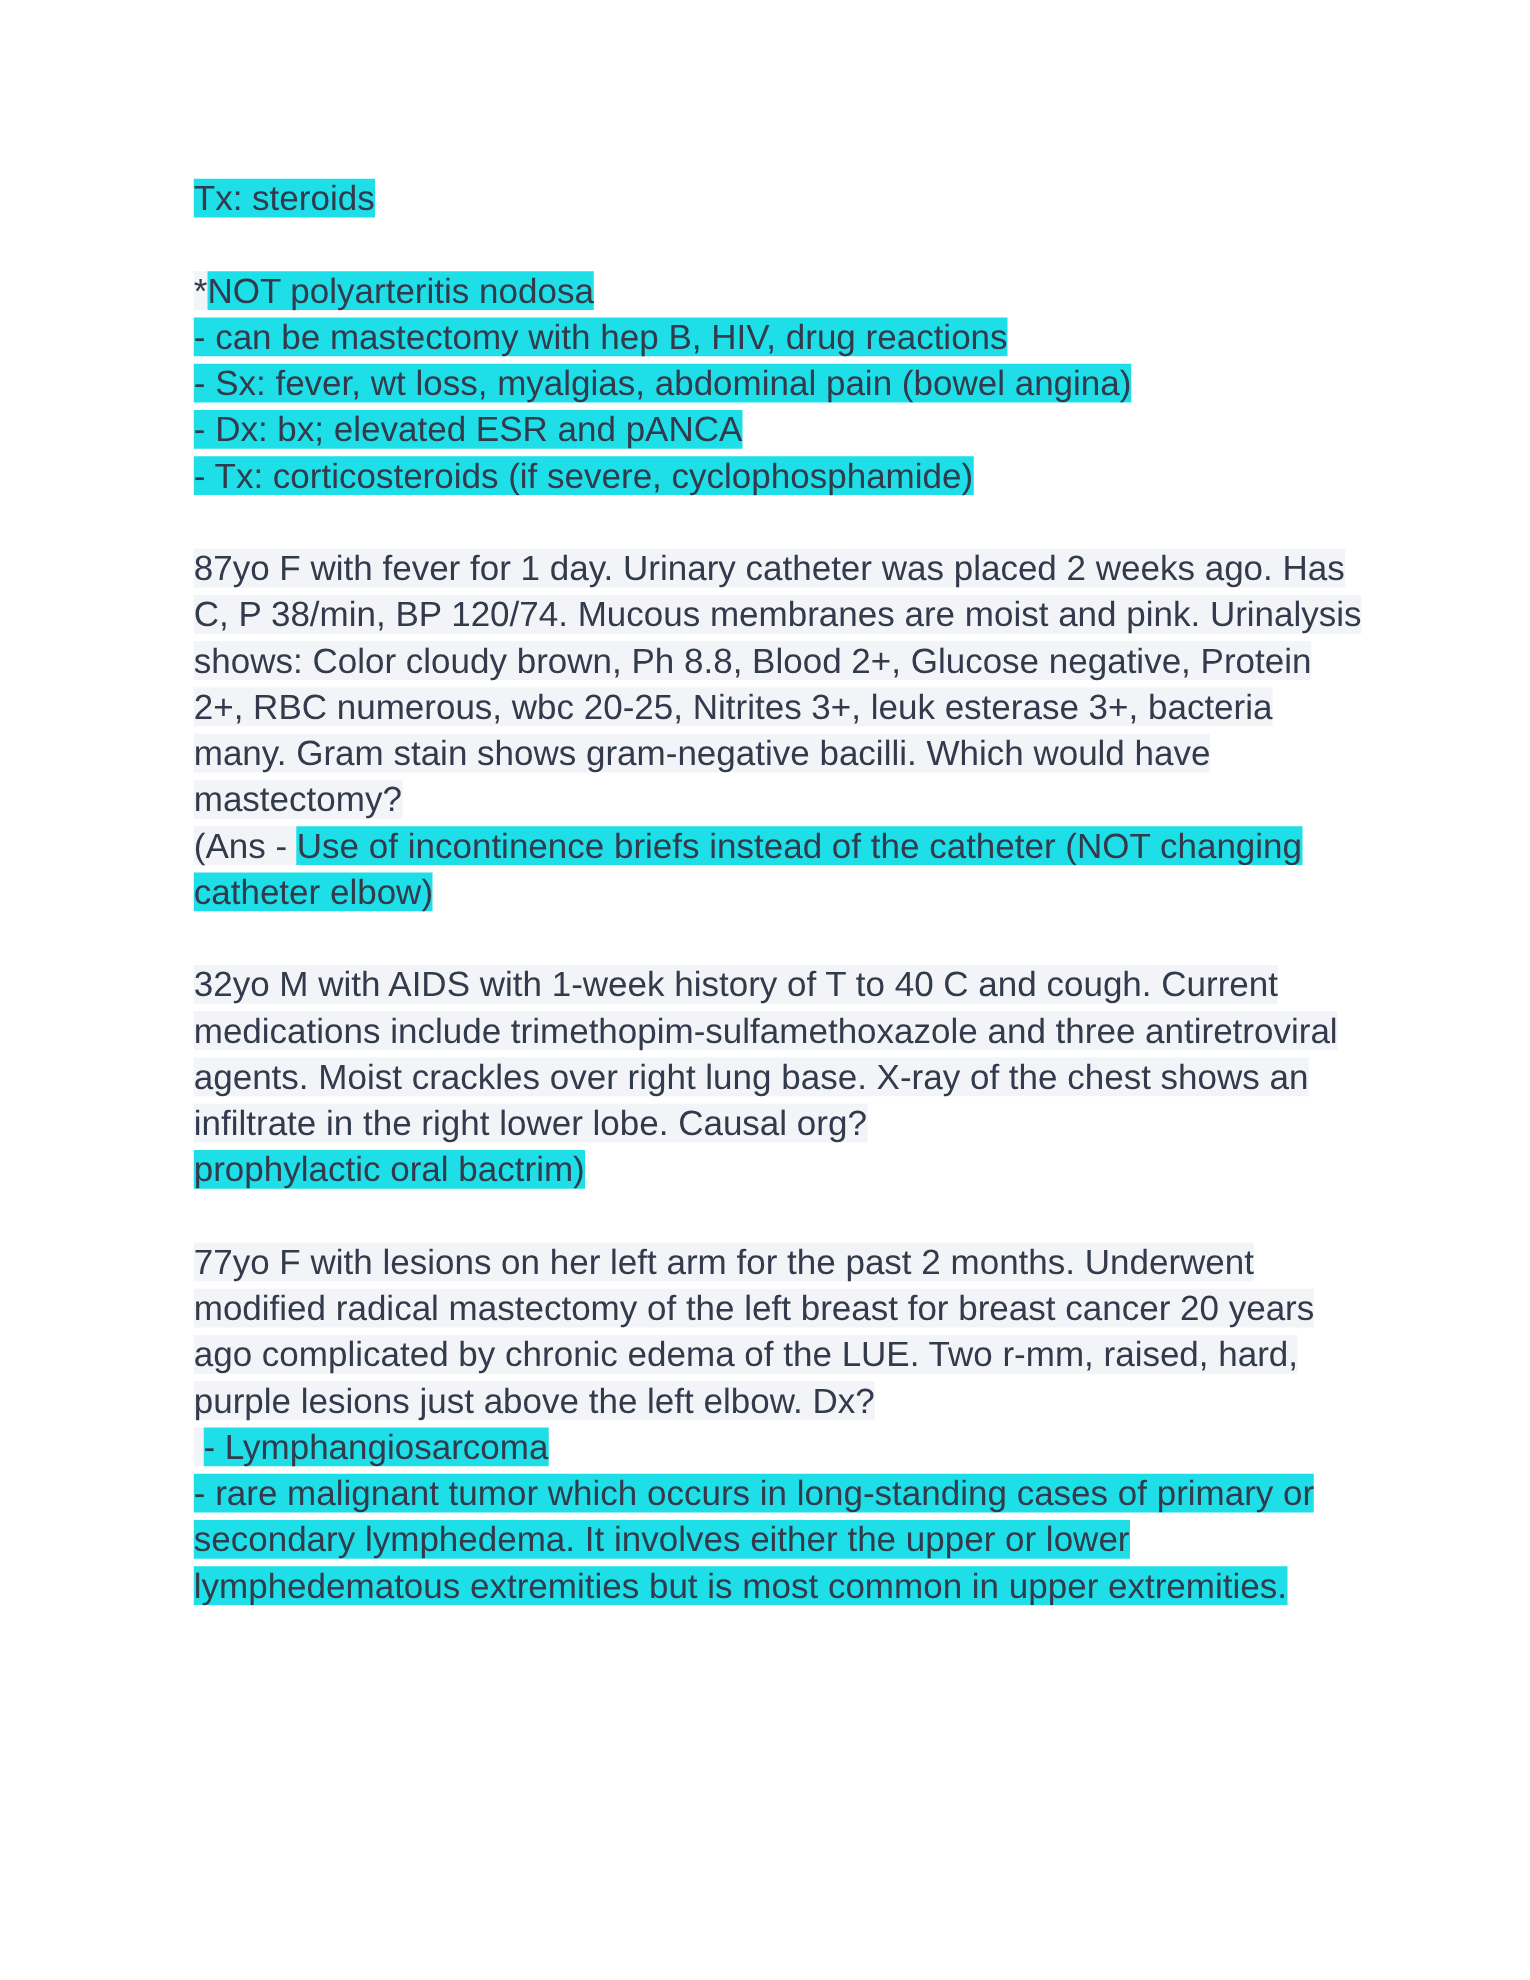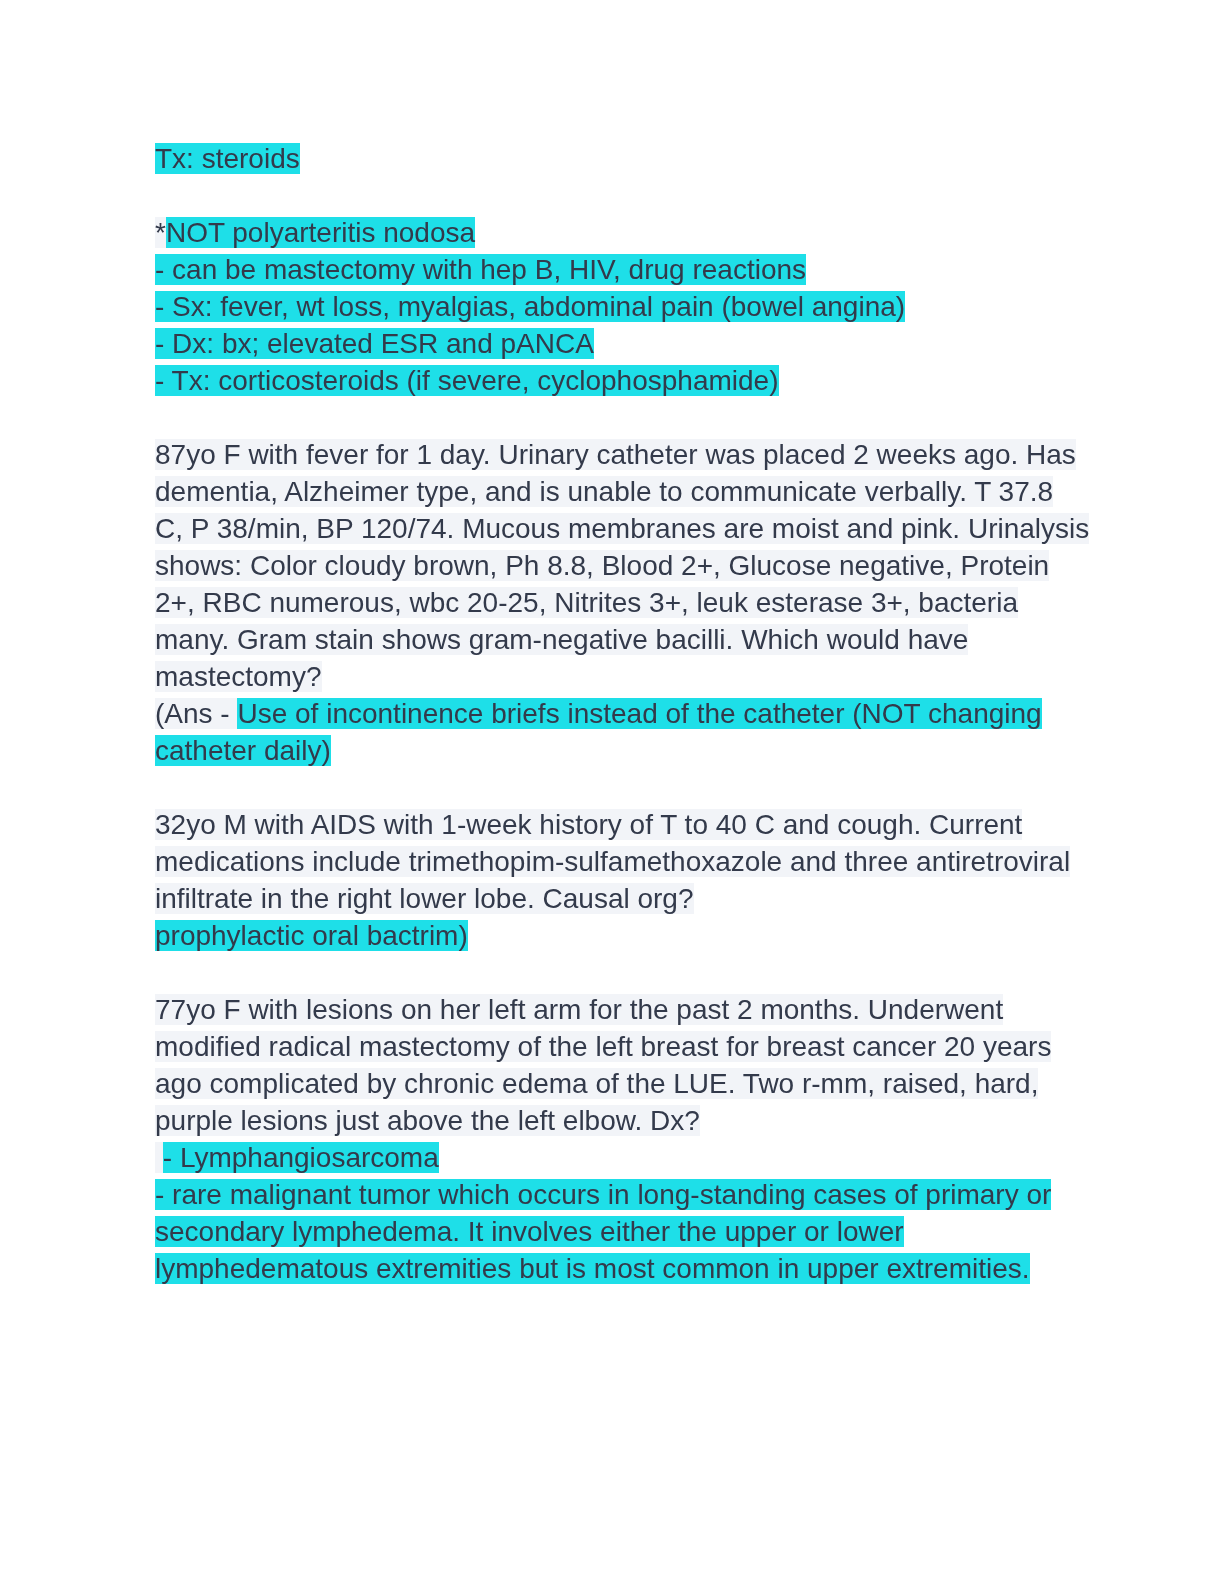--- a/index.html
+++ b/index.html
@@ -38,31 +38,31 @@
 <div class="page">
     <div class="line"><span class="hl-cyan">Tx: steroids</span></div>
     <div class="line"></div>
     <div class="line"><span class="hl-light">*</span><span class="hl-cyan">NOT polyarteritis nodosa</span></div>
     <div class="line"><span class="hl-cyan">- can be mastectomy with hep B, HIV, drug reactions</span></div>
     <div class="line"><span class="hl-cyan">- Sx: fever, wt loss, myalgias, abdominal pain (bowel angina)</span></div>
     <div class="line"><span class="hl-cyan">- Dx: bx; elevated ESR and pANCA</span></div>
     <div class="line"><span class="hl-cyan">- Tx: corticosteroids (if severe, cyclophosphamide)</span></div>
     <div class="line"></div>
     <div class="line"><span class="hl-light">87yo F with fever for 1 day. Urinary catheter was placed 2 weeks ago. Has</span></div>
-    <div class="line"><span class="hl-light">dementia, Alzheimer type, and is unable to communicate verbally. T 37.8</span></div>
     <div class="line"><span class="hl-light">C, P 38/min, BP 120/74. Mucous membranes are moist and pink. Urinalysis</span></div>
     <div class="line"><span class="hl-light">shows: Color cloudy brown, Ph 8.8, Blood 2+, Glucose negative, Protein</span></div>
     <div class="line"><span class="hl-light">2+, RBC numerous, wbc 20-25, Nitrites 3+, leuk esterase 3+, bacteria</span></div>
     <div class="line"><span class="hl-light">many. Gram stain shows gram-negative bacilli. Which would have</span></div>
     <div class="line"><span class="hl-light">mastectomy?</span></div>
     <div class="line"><span class="hl-light">(Ans - </span><span class="hl-cyan">Use of incontinence briefs instead of the catheter (NOT changing</span></div>
-    <div class="line"><span class="hl-cyan">catheter daily)</span></div>
+    <div class="line"><span class="hl-cyan">catheter elbow)</span></div>
     <div class="line"></div>
     <div class="line"><span class="hl-light">32yo M with AIDS with 1-week history of T to 40 C and cough. Current</span></div>
     <div class="line"><span class="hl-light">medications include trimethopim-sulfamethoxazole and three antiretroviral</span></div>
+    <div class="line"><span class="hl-light">agents. Moist crackles over right lung base. X-ray of the chest shows an</span></div>
     <div class="line"><span class="hl-light">infiltrate in the right lower lobe. Causal org?</span></div>
     <div class="line"><span class="hl-cyan">prophylactic oral bactrim)</span></div>
     <div class="line"></div>
     <div class="line"><span class="hl-light">77yo F with lesions on her left arm for the past 2 months. Underwent</span></div>
     <div class="line"><span class="hl-light">modified radical mastectomy of the left breast for breast cancer 20 years</span></div>
     <div class="line"><span class="hl-light">ago complicated by chronic edema of the LUE. Two r-mm, raised, hard,</span></div>
     <div class="line"><span class="hl-light">purple lesions just above the left elbow. Dx?</span></div>
     <div class="line"><span class="hl-light"> </span><span class="hl-cyan">- Lymphangiosarcoma</span></div>
     <div class="line"><span class="hl-cyan">- rare malignant tumor which occurs in long-standing cases of primary or</span></div>
     <div class="line"><span class="hl-cyan">secondary lymphedema. It involves either the upper or lower</span></div>

